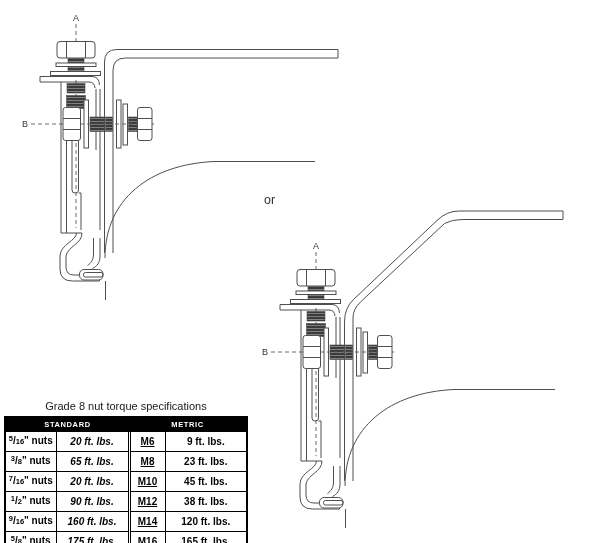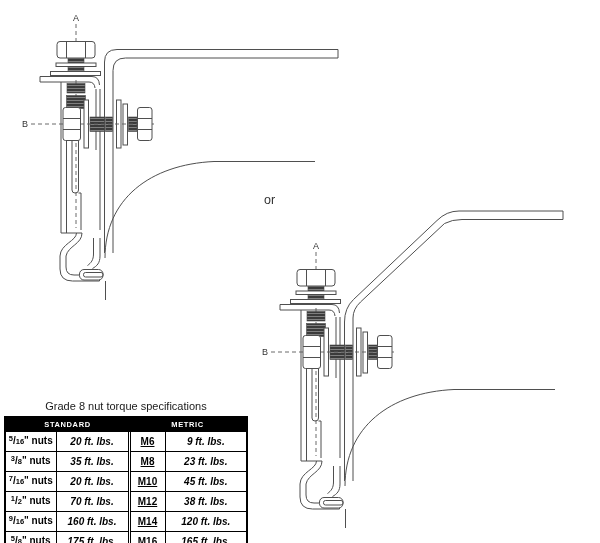--- a/index.html
+++ b/index.html
@@ -22,21 +22,21 @@
   table.spec th{
     background:#000000;color:#ffffff;font-size:7.5px;font-weight:bold;
     letter-spacing:0.6px;height:13px;padding:0;text-align:center;
   }
   table.spec td{
     border:1px solid #000;font-size:10px;font-weight:bold;color:#000;
     height:18px;line-height:18px;padding:0 2px;text-align:center;white-space:nowrap;
   }
   td.c-torque{text-align:right;padding-right:10px;font-style:italic;}
   td.c-msize{border-left:3px double #000 !important;text-decoration:underline;}
-  td.c-mtorque{text-align:right;padding-right:8px;font-style:italic;}
+  td.c-mtorque{text-align:right;padding-right:8px;}
   .fr-num{font-size:7.5px;position:relative;top:-3.5px;}
   .fr-den{font-size:7.5px;position:relative;top:0;}
   .fr-sep{font-size:10px;}
 </style>
 </head>
 <body>
 
 <div class="canvas">
 
   <svg width="600" height="543" viewBox="0 0 600 543">
@@ -145,33 +145,33 @@
       </thead>
       <tbody>
         <tr>
           <td><span class="fr-num">5</span><span class="fr-sep">/</span><span class="fr-den">16</span><span>" nuts</span></td>
           <td class="c-torque">20 ft. lbs.</td>
           <td class="c-msize">M6</td>
           <td class="c-mtorque">9 ft. lbs.</td>
         </tr>
         <tr>
           <td><span class="fr-num">3</span><span class="fr-sep">/</span><span class="fr-den">8</span><span>" nuts</span></td>
-          <td class="c-torque">35 ft. lbs.</td>
+          <td class="c-torque">65 ft. lbs.</td>
           <td class="c-msize">M8</td>
           <td class="c-mtorque">23 ft. lbs.</td>
         </tr>
         <tr>
           <td><span class="fr-num">7</span><span class="fr-sep">/</span><span class="fr-den">16</span><span>" nuts</span></td>
           <td class="c-torque">20 ft. lbs.</td>
           <td class="c-msize">M10</td>
           <td class="c-mtorque">45 ft. lbs.</td>
         </tr>
         <tr>
           <td><span class="fr-num">1</span><span class="fr-sep">/</span><span class="fr-den">2</span><span>" nuts</span></td>
-          <td class="c-torque">70 ft. lbs.</td>
+          <td class="c-torque">90 ft. lbs.</td>
           <td class="c-msize">M12</td>
           <td class="c-mtorque">38 ft. lbs.</td>
         </tr>
         <tr>
           <td><span class="fr-num">9</span><span class="fr-sep">/</span><span class="fr-den">16</span><span>" nuts</span></td>
           <td class="c-torque">160 ft. lbs.</td>
           <td class="c-msize">M14</td>
           <td class="c-mtorque">120 ft. lbs.</td>
         </tr>
         <tr>

